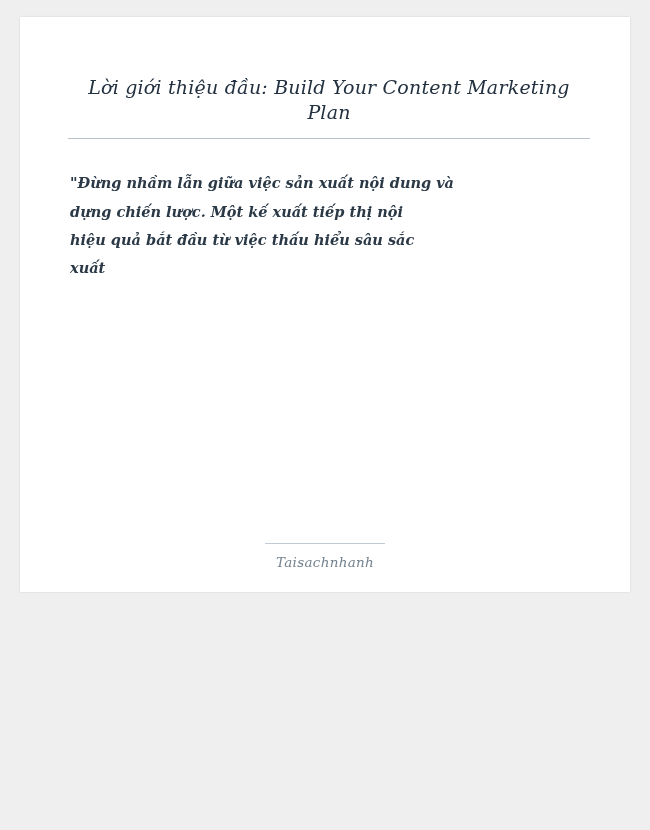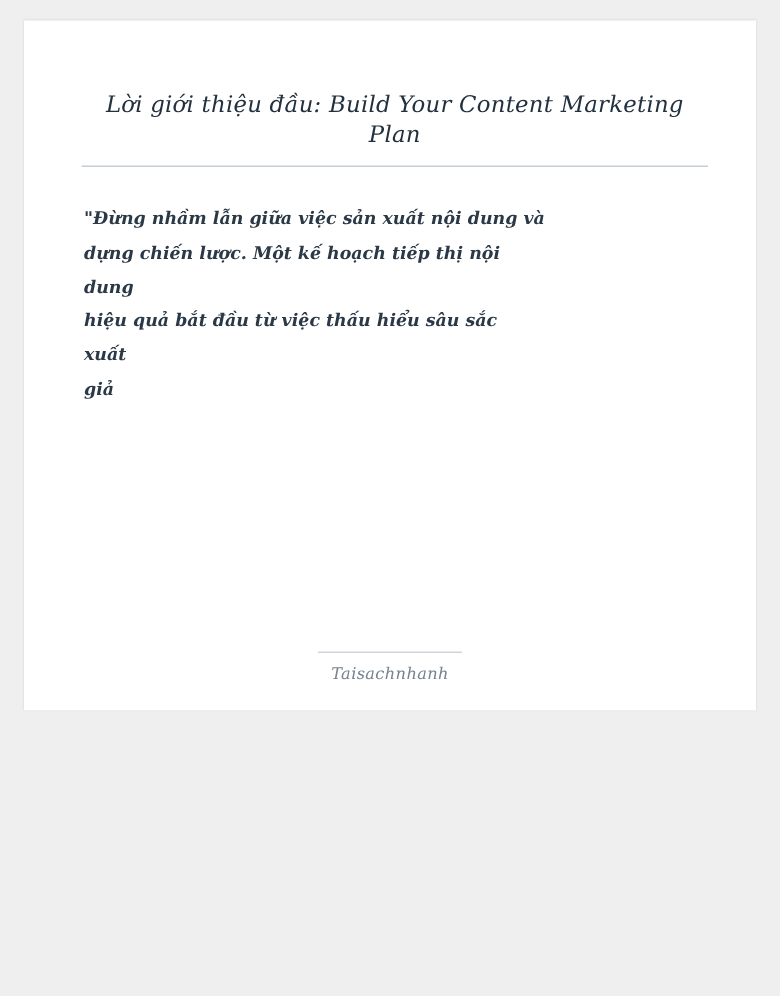--- a/index.html
+++ b/index.html
@@ -92,25 +92,23 @@
 <div class="page-sheet">
 
   <div class="doc-body">
 
     <div class="doc-title">Lời giới thiệu đầu: Build Your Content Marketing Plan</div>
 
     <div class="title-rule"></div>
 
     <div class="quote-block">
       <span class="quote-line">"Đừng nhầm lẫn giữa việc sản xuất nội dung và</span>
-      <span class="quote-line">dựng chiến lược. Một kế hoạch tiếp thị nội</span>
-      <span class="quote-line">dung</span>
+      <span class="quote-line">dựng chiến lược. Một kế xuất tiếp thị nội</span>
       <span class="quote-line">hiệu quả bắt đầu từ việc thấu hiểu sâu sắc</span>
       <span class="quote-line">xuất</span>
-      <span class="quote-line">giả</span>
     </div>
 
   </div>
 
   <div class="footer">
     <div class="footer-rule"></div>
     <div class="footer-text">Taisachnhanh</div>
   </div>
 
 </div>

